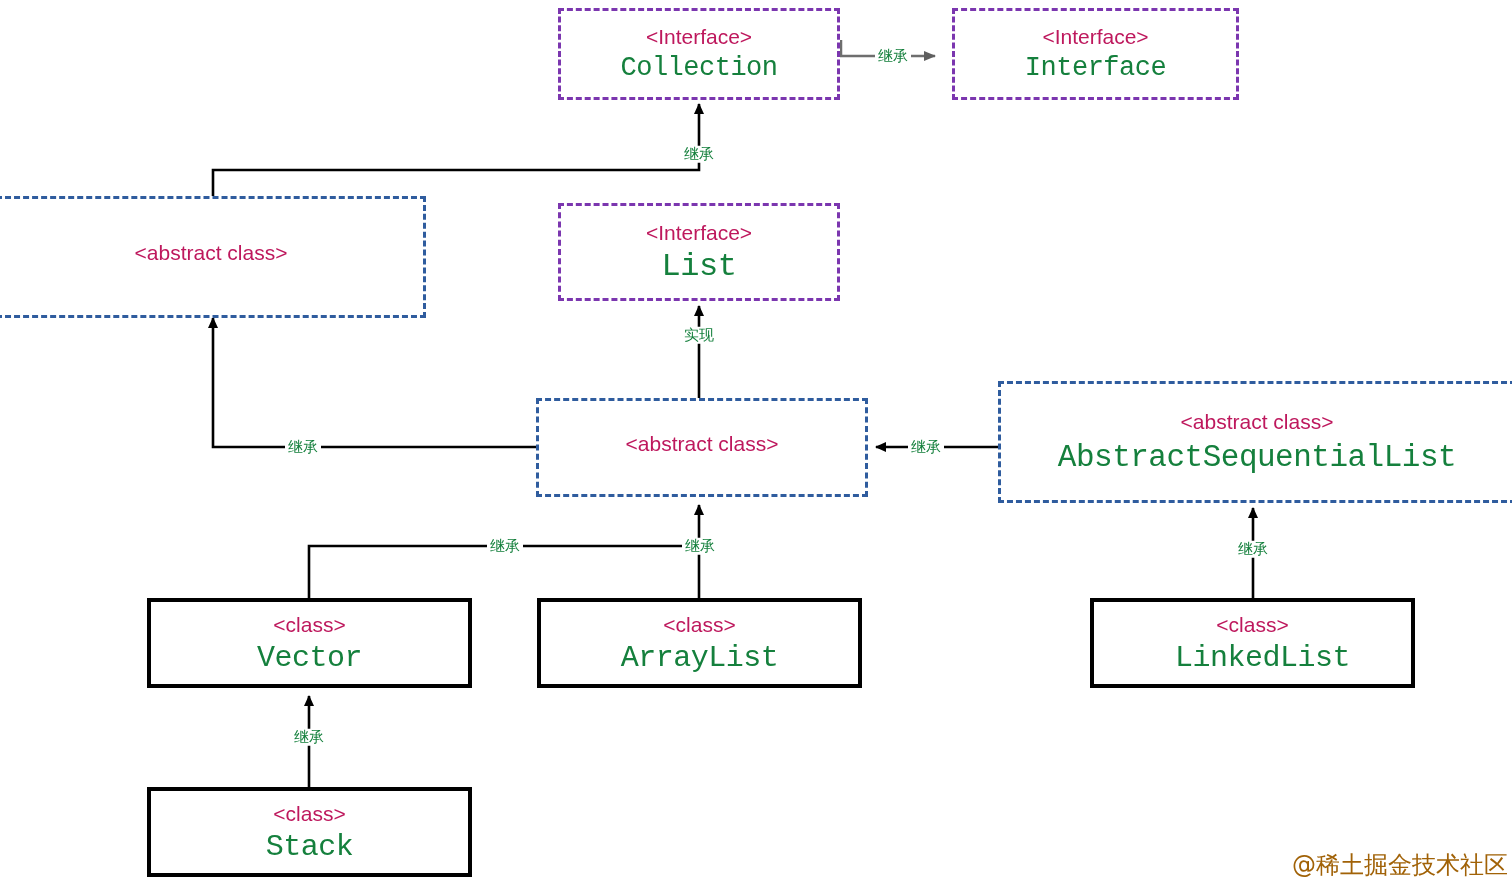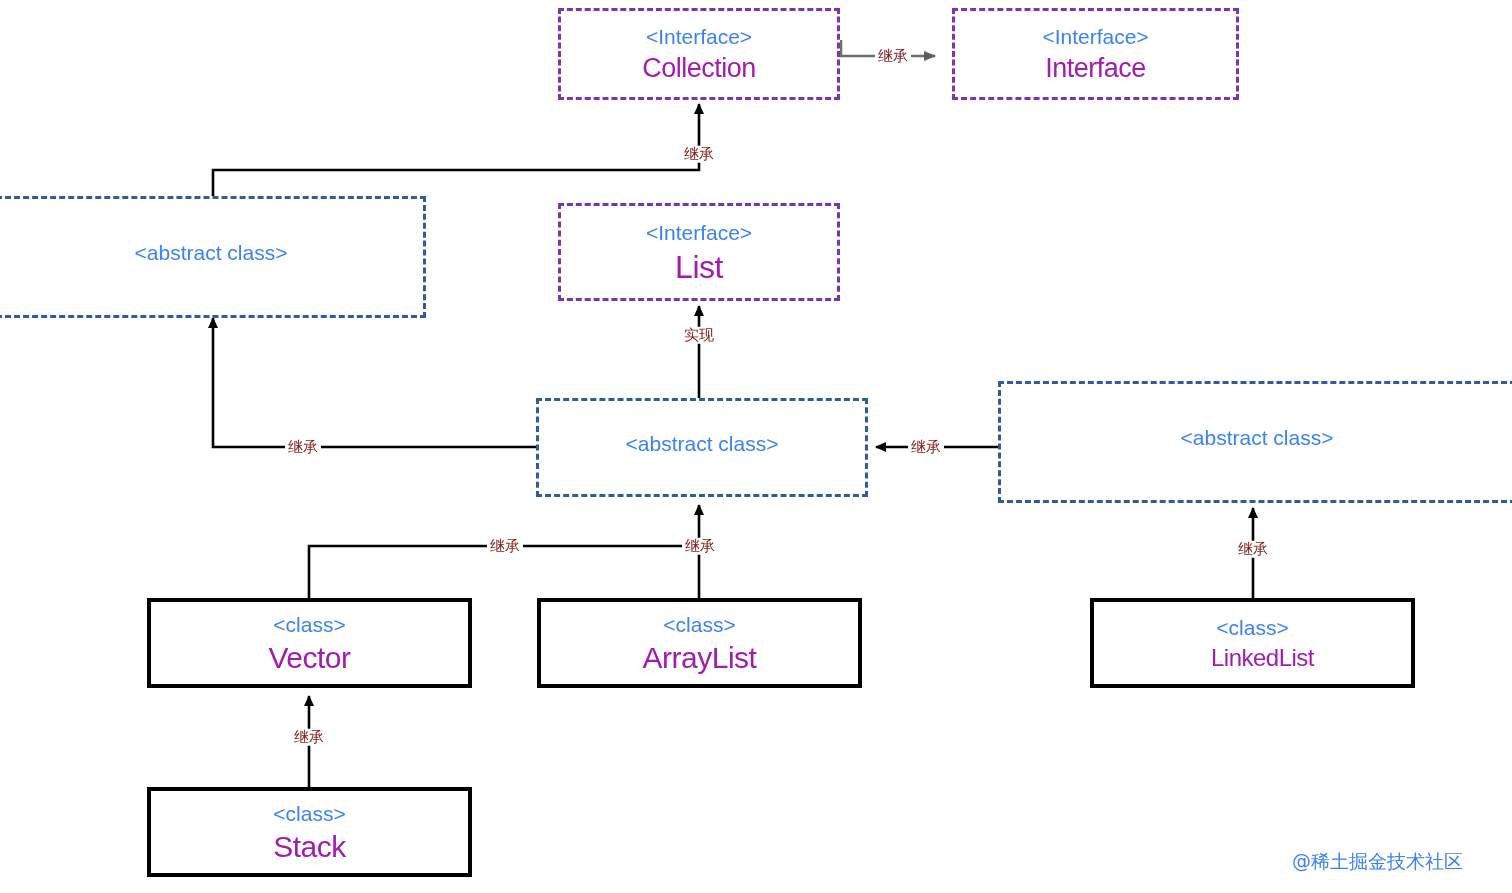--- a/index.html
+++ b/index.html
@@ -31,54 +31,54 @@
     display: flex;
     flex-direction: column;
     align-items: center;
     justify-content: center;
     background: #ffffff;
     text-align: center;
     line-height: 1;
   }
   .node .stereo {
     font-family: "Liberation Sans", sans-serif;
-    color: #3b82f6;
+    color: #be185d;
     white-space: nowrap;
   }
   .node .nm {
-    font-family: Liberation Sans, sans-serif;
-    color: #a21caf;
+    font-family: Liberation Mono, monospace;
+    color: #15803d;
     white-space: nowrap;
     letter-spacing: -0.5px;
   }
   .n-interface {
     border: 3px dashed #7B36AF;
   }
   .n-abstract {
     border: 3px dashed #2F5C9E;
   }
   .n-class {
     border: 4px solid #000000;
   }
   .edge-label {
     position: absolute;
     font-family: "DejaVu Sans", sans-serif;
     font-size: 15px;
-    color: #7f1d1d;
+    color: #15803d;
     background: #ffffff;
     padding: 0 3px;
     white-space: nowrap;
     line-height: 1.1;
     transform: translate(-50%, -50%);
   }
   .watermark {
     position: absolute;
     font-family: "DejaVu Sans", sans-serif;
-    font-size: 19px;
-    color: #3b82f6;
+    font-size: 24px;
+    color: #a16207;
     white-space: nowrap;
   }
 </style>
 </head>
 <body>
 
 <div id="canvas">
 
   <svg class="wires" viewBox="0 0 1512 893" xmlns="http://www.w3.org/2000/svg">
     <defs>
@@ -145,35 +145,36 @@
     <div class="stereo" style="font-size:21px; margin-bottom:8px;">&lt;Interface&gt;</div>
     <div class="nm" style="font-size:32px;">List</div>
   </div>
 
   <div class="node n-abstract" style="left:536px; top:398px; width:332px; height:99px;">
     <div class="stereo" style="font-size:21px; margin-bottom:8px;">&lt;abstract class&gt;</div>
   </div>
 
   <div class="node n-abstract" style="left:998px; top:381px; width:518px; height:122px;">
     <div class="stereo" style="font-size:21px; margin-bottom:10px;">&lt;abstract class&gt;</div>
+    <div class="nm" style="font-size:31px;">AbstractSequentialList</div>
   </div>
 
   <div class="node n-class" style="left:147px; top:598px; width:325px; height:90px;">
     <div class="stereo" style="font-size:21px; margin-bottom:8px;">&lt;class&gt;</div>
     <div class="nm" style="font-size:30px;">Vector</div>
   </div>
 
   <div class="node n-class" style="left:537px; top:598px; width:325px; height:90px;">
     <div class="stereo" style="font-size:21px; margin-bottom:8px;">&lt;class&gt;</div>
     <div class="nm" style="font-size:30px;">ArrayList</div>
   </div>
 
   <div class="node n-class" style="left:1090px; top:598px; width:325px; height:90px;">
     <div class="stereo" style="font-size:21px; margin-bottom:8px;">&lt;class&gt;</div>
-    <div class="nm" style="font-size:24px;margin-left:20px;">LinkedList</div>
+    <div class="nm" style="font-size:30px;margin-left:20px;">LinkedList</div>
   </div>
 
   <div class="node n-class" style="left:147px; top:787px; width:325px; height:90px;">
     <div class="stereo" style="font-size:21px; margin-bottom:8px;">&lt;class&gt;</div>
     <div class="nm" style="font-size:30px;">Stack</div>
   </div>
 
   <div class="edge-label" style="left:893px; top:56px;">继承</div>
 
   <div class="edge-label" style="left:699px; top:154px;">继承</div>

